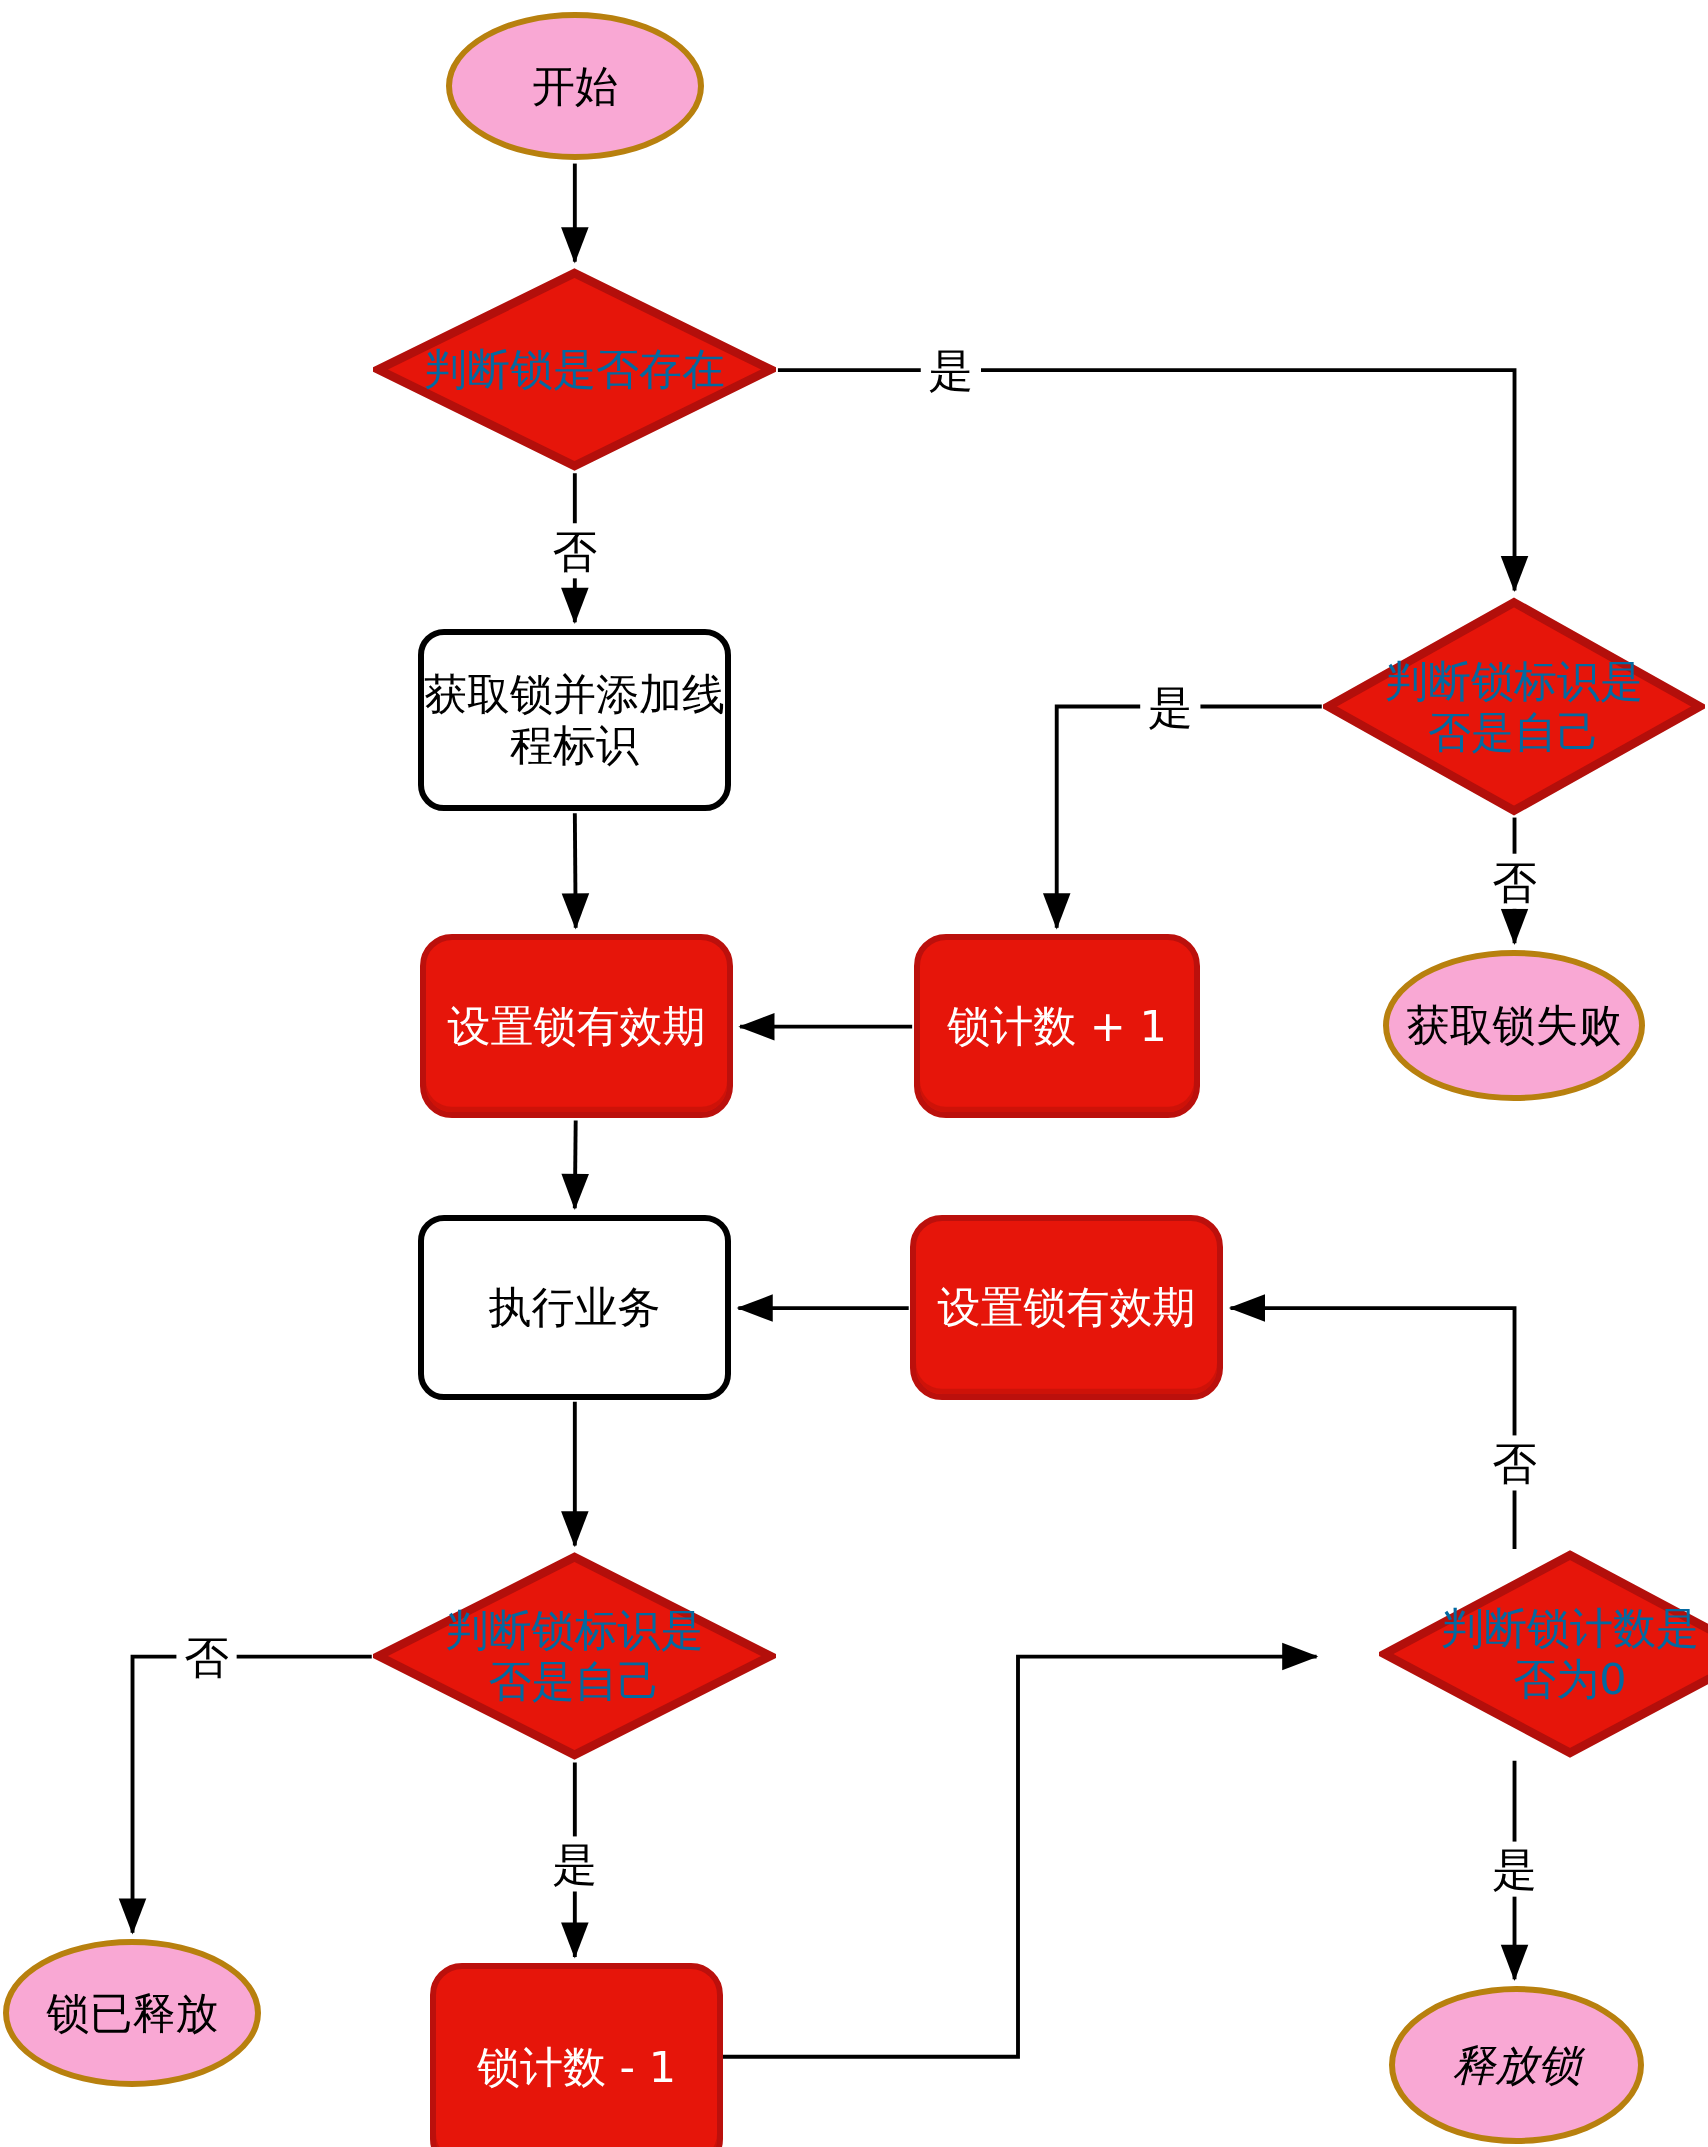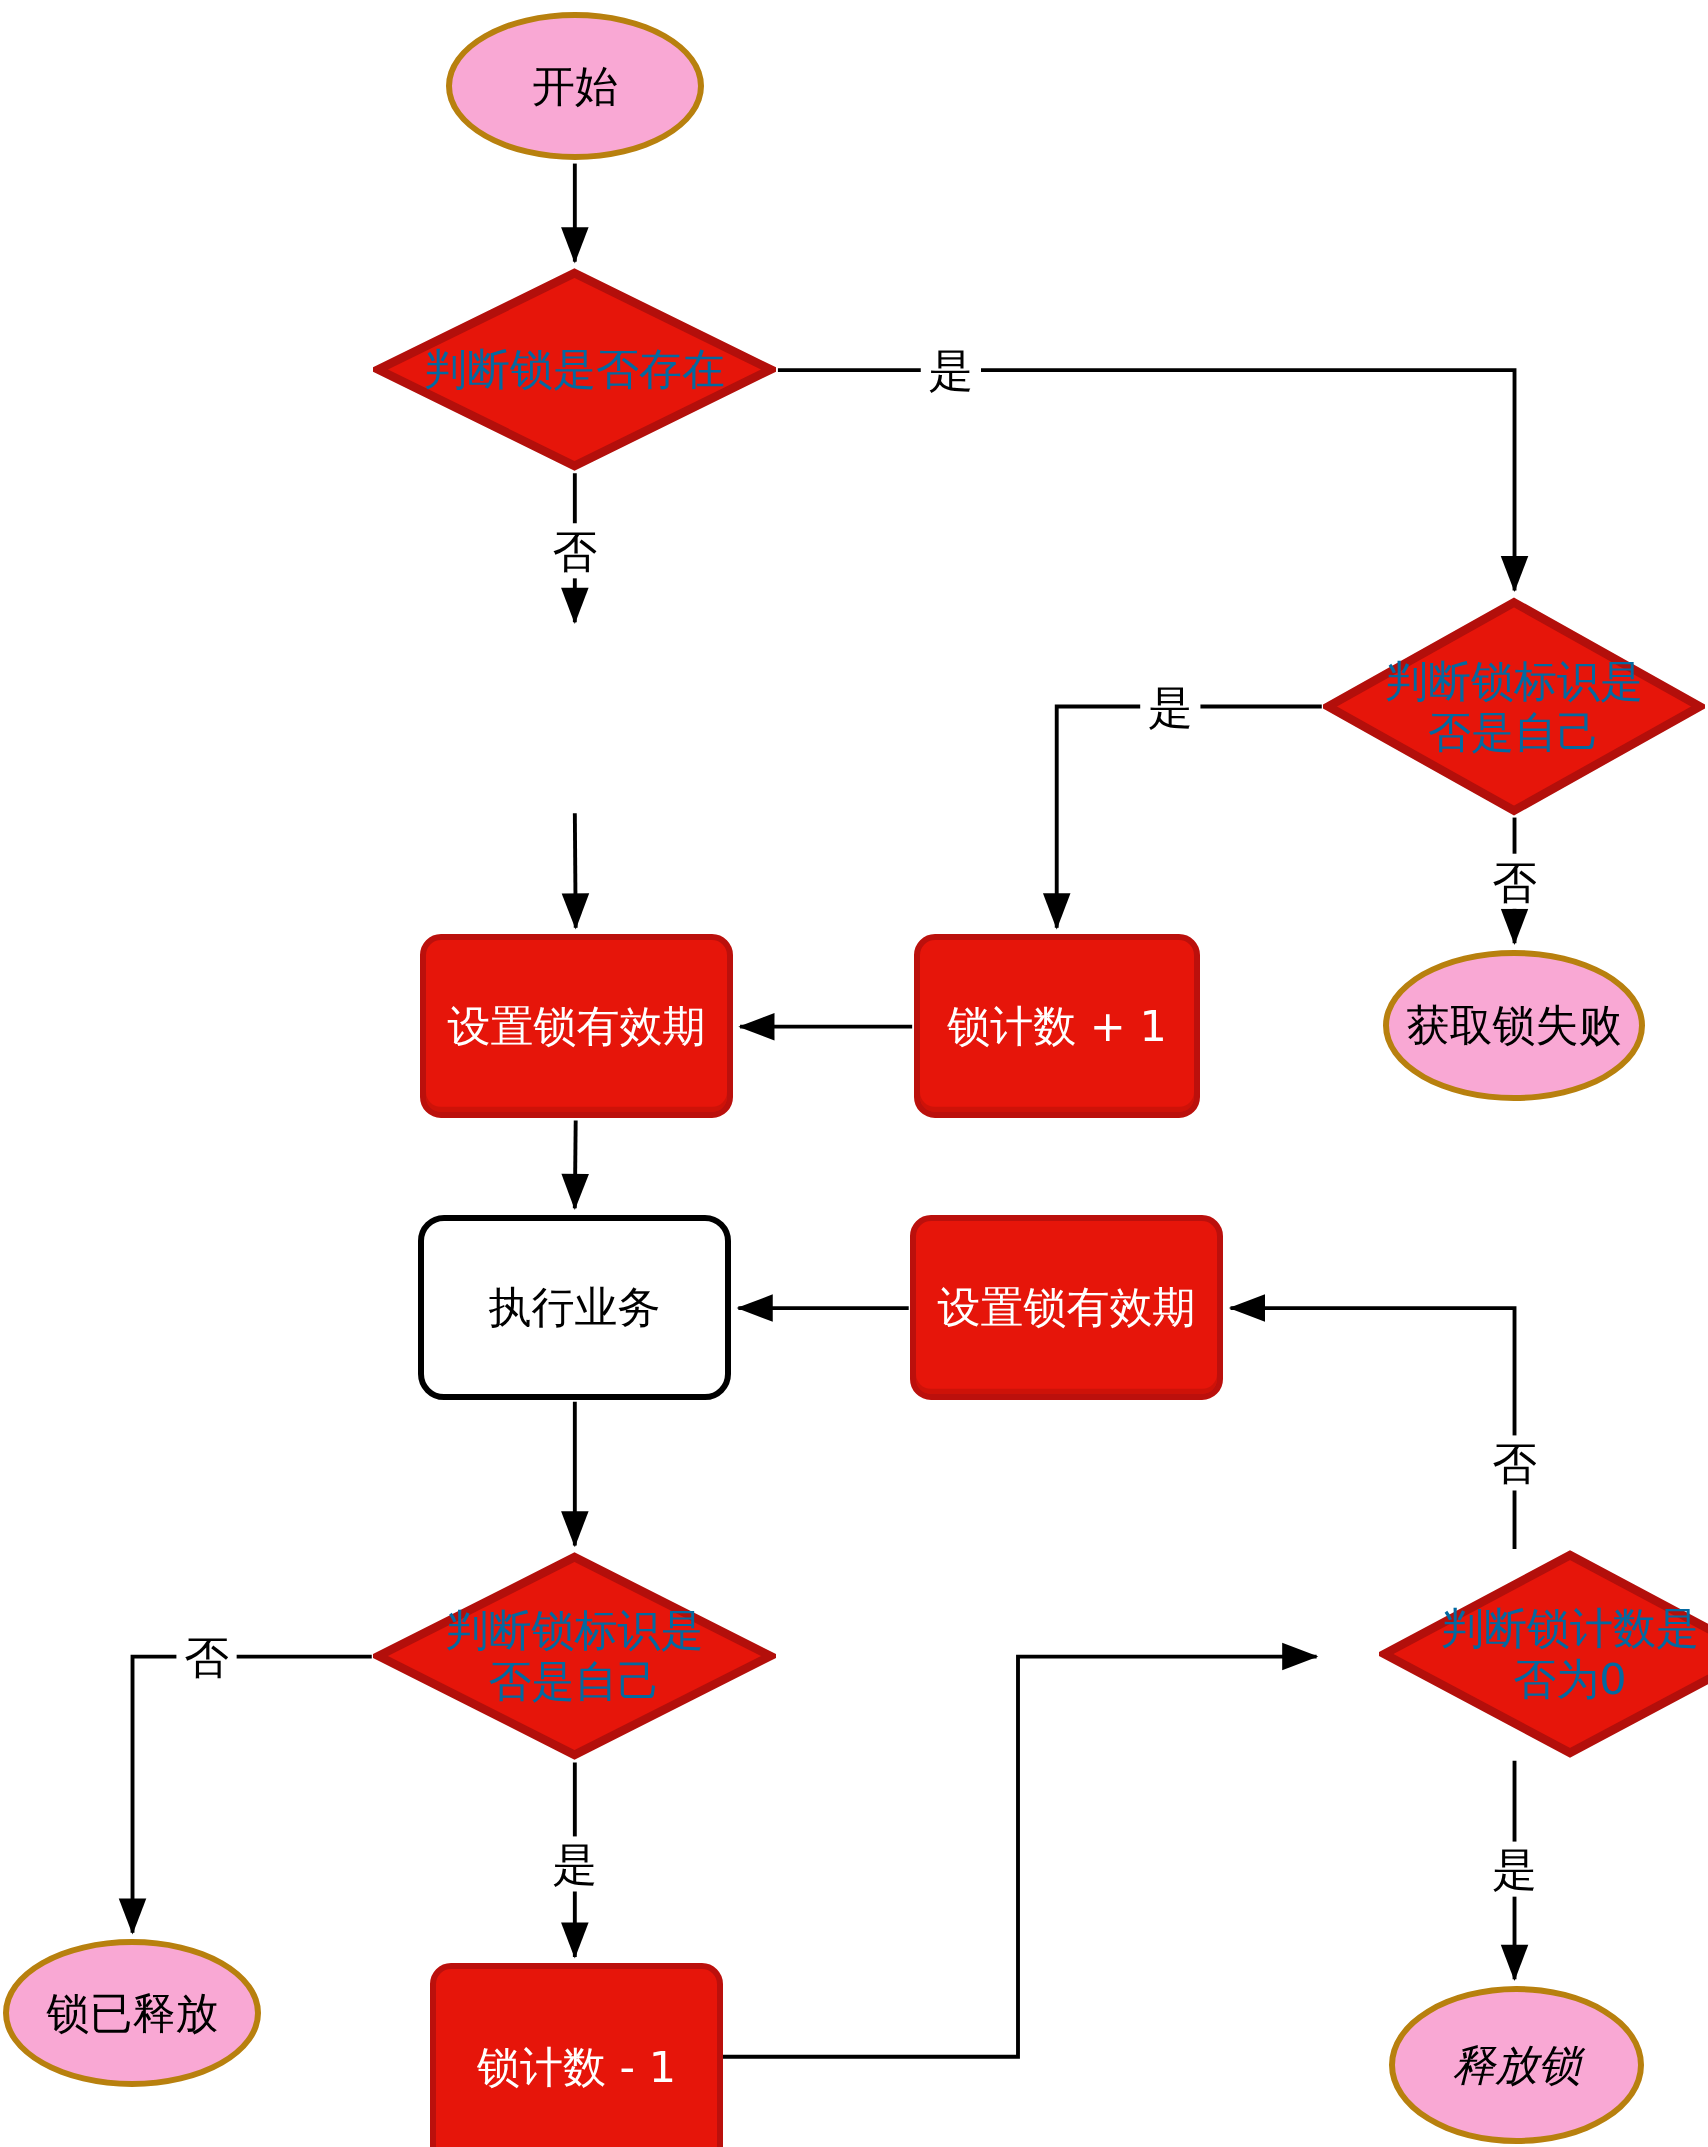--- a/index.html
+++ b/index.html
@@ -43,21 +43,21 @@
   }
   .process { border-radius: 26px; }
   .process.white {
     background: #ffffff;
     border: 6.9px solid #000000;
     color: #000000;
   }
   .process.red {
     background: #E6150A;
     border: 6px solid #BB100C;
-    border-radius: 21px;
+    border-radius: 32px;
     color: #ffffff;
     box-shadow: inset 0 -5.2px 0 rgba(0,0,0,0.10);
   }
   .decision { background: transparent; }
   .decision .diamond-svg { position: absolute; left: 0; top: 0; width: 100%; height: 100%; }
   .decision .node-label {
     position: relative;
     z-index: 2;
     color: #0369a1;
   }
@@ -142,20 +142,24 @@
     <div class="node-label">开始</div>
   </div>
 
   <div class="node decision" style="left:373px; top:268px; width:403px; height:203px;">
     <svg class="diamond-svg" viewBox="0 0 468 236">
       <polygon points="234,6 462,118 234,230 6,118" fill="#E6150A" stroke="#B30F0B" stroke-width="10"></polygon>
     </svg>
     <div class="node-label">判断锁是否存在</div>
   </div>
 
+  <div class="node process white" style="left:418px; top:629px; width:313px; height:182px;">
+    <div class="node-label">获取锁并添加线
+程标识</div>
+  </div>
 
   <div class="node process red" style="left:420px; top:934px; width:313px; height:184px;">
     <div class="node-label">设置锁有效期</div>
   </div>
 
   <div class="node process red" style="left:914px; top:934px; width:286px; height:184px;">
     <div class="node-label">锁计数 + 1</div>
   </div>
 
   <div class="node decision" style="left:1323px; top:597px; width:382px; height:219px;">

